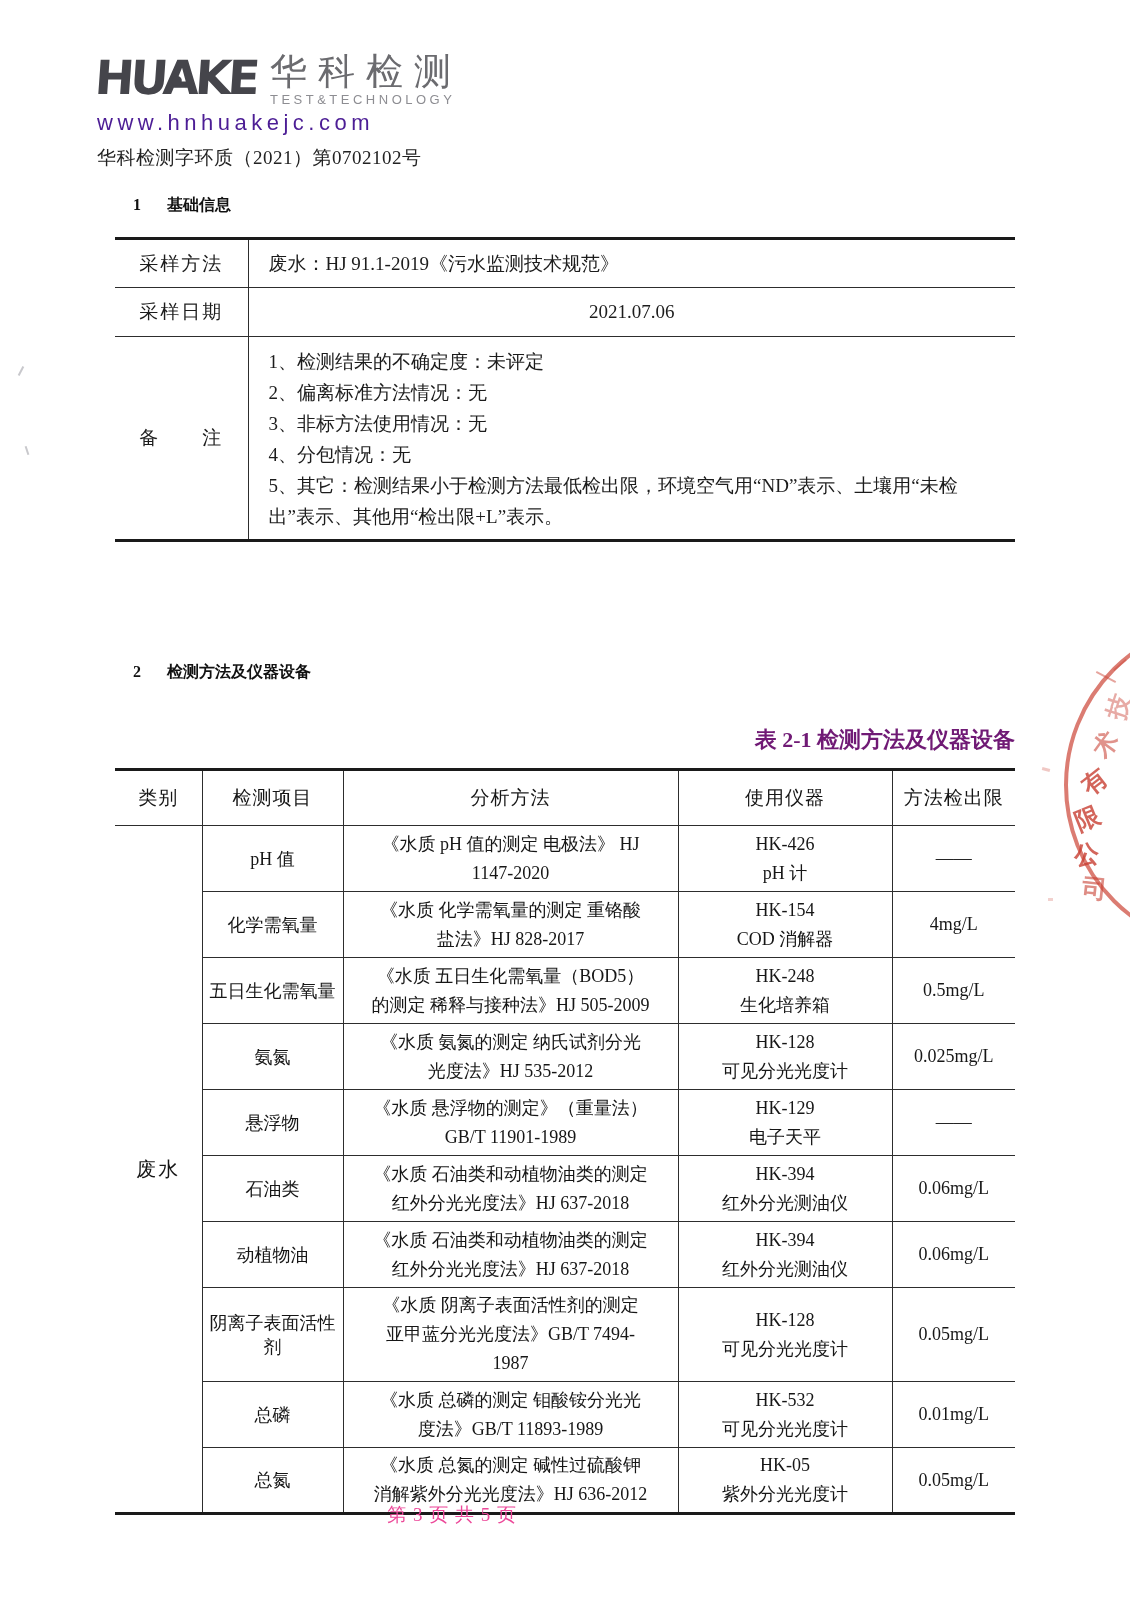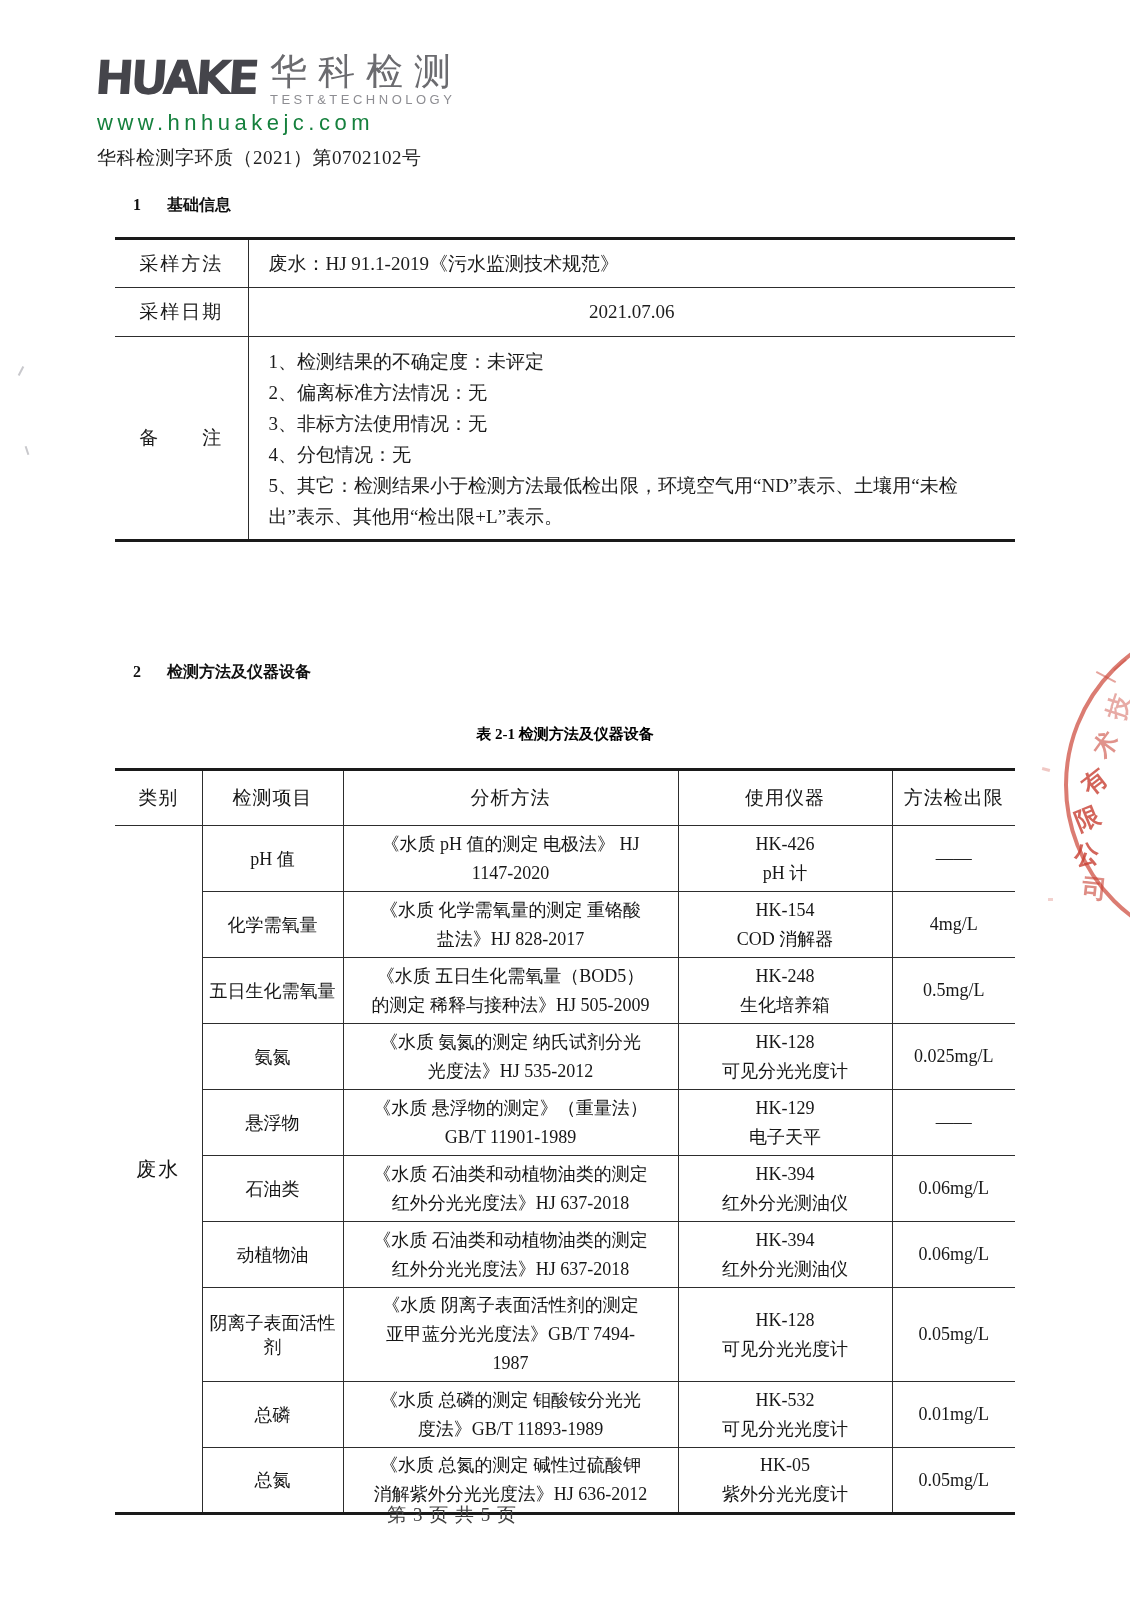--- a/index.html
+++ b/index.html
@@ -20,29 +20,29 @@
     letter-spacing:-4px; color:#45454b;
     transform:skewX(-4deg);
   }
   .huake::after {
     content:""; position:absolute; left:48%; top:46%;
     width:10px; height:10px; border-radius:50%; background:#45454b;
   }
   .brand-cn-wrap { display:inline-block; margin-left:14px; }
   .brand-cn { display:block; font-size:37px; line-height:40px; letter-spacing:11px; color:#6b6b6f; font-weight:500;text-align:right; }
   .brand-sub { display:block; font-size:13px; letter-spacing:3.5px; color:#8d8d92; margin-top:0px; font-family:"Liberation Sans",sans-serif; }
-  .site { position:absolute; left:97px; top:110px; font-size:22px; letter-spacing:4.5px; color:#15803d; font-family:"Liberation Sans",sans-serif; }
+  .site { position:absolute; left:97px; top:110px; font-size:22px; letter-spacing:4.5px; color:#4c1d95; font-family:"Liberation Sans",sans-serif; }
   .docnum { position:absolute; left:97px; top:145px; font-size:19px; color:#222; letter-spacing:0.5px; }
 
   
   .sec-h { position:absolute; left:133px; font-size:16px; font-weight:bold; color:#111; }
   .sec-h .num { margin-right:26px; }
   #sec1-h { top:195px; }
   #sec2-h { top:662px; }
-  .tbl-caption { position:absolute; left:115px; top:725px; width:900px; text-align:center; font-size:15px; font-weight:bold; color:#000000; }
+  .tbl-caption { position:absolute; left:115px; top:725px; width:900px; text-align:right; font-size:22px; font-weight:bold; color:#701a75; }
 
   
   .t1 {
     position:absolute; left:115px; top:237px; width:900px;
     border-collapse:collapse; table-layout:fixed;
     border-top:3px solid #1a1a1a; border-bottom:3px solid #1a1a1a;
   }
   .t1 td { border-top:1px solid #2d2d2d; font-size:19px; vertical-align:middle; }
   .t1 tr:first-child td { border-top:none; }
   .t1 .lbl { width:133px; border-right:1px solid #2d2d2d; text-align:center; letter-spacing:2px; }
@@ -65,21 +65,21 @@
   .t2 tr > *:first-child { border-left:none; }
   .t2 tr > *:last-child { border-right:none; }
   .t2 th { height:56px; font-size:19px; font-weight:500; letter-spacing:1px; }
   .t2 td { height:66px; font-size:18px; }
   .t2 .cat { font-size:20px; letter-spacing:2px; border-left:none; }
   .t2 .method { padding:3px 28px; line-height:29px; }
   .t2 .inst .line { display:block; line-height:29px; }
   .t2 .limit { letter-spacing:0; }
 
   
-  .footer { position:absolute; left:0; top:1502px; width:904px; text-align:center; font-size:19px; color:#404040; letter-spacing:1px; }
+  .footer { position:absolute; left:0; top:1502px; width:904px; text-align:center; font-size:19px; color:#ec4899; letter-spacing:1px; }
 
   
   .stamp-ring {
     position:absolute; left:1064px; top:619px; width:332px; height:332px;
     border:4px solid rgba(205,73,60,0.72); border-radius:50%;
   }
   .sc {
     position:absolute; font-size:25px; font-weight:bold;
     color:rgba(200,62,50,0.8); font-family:"Liberation Serif",serif;
   }

